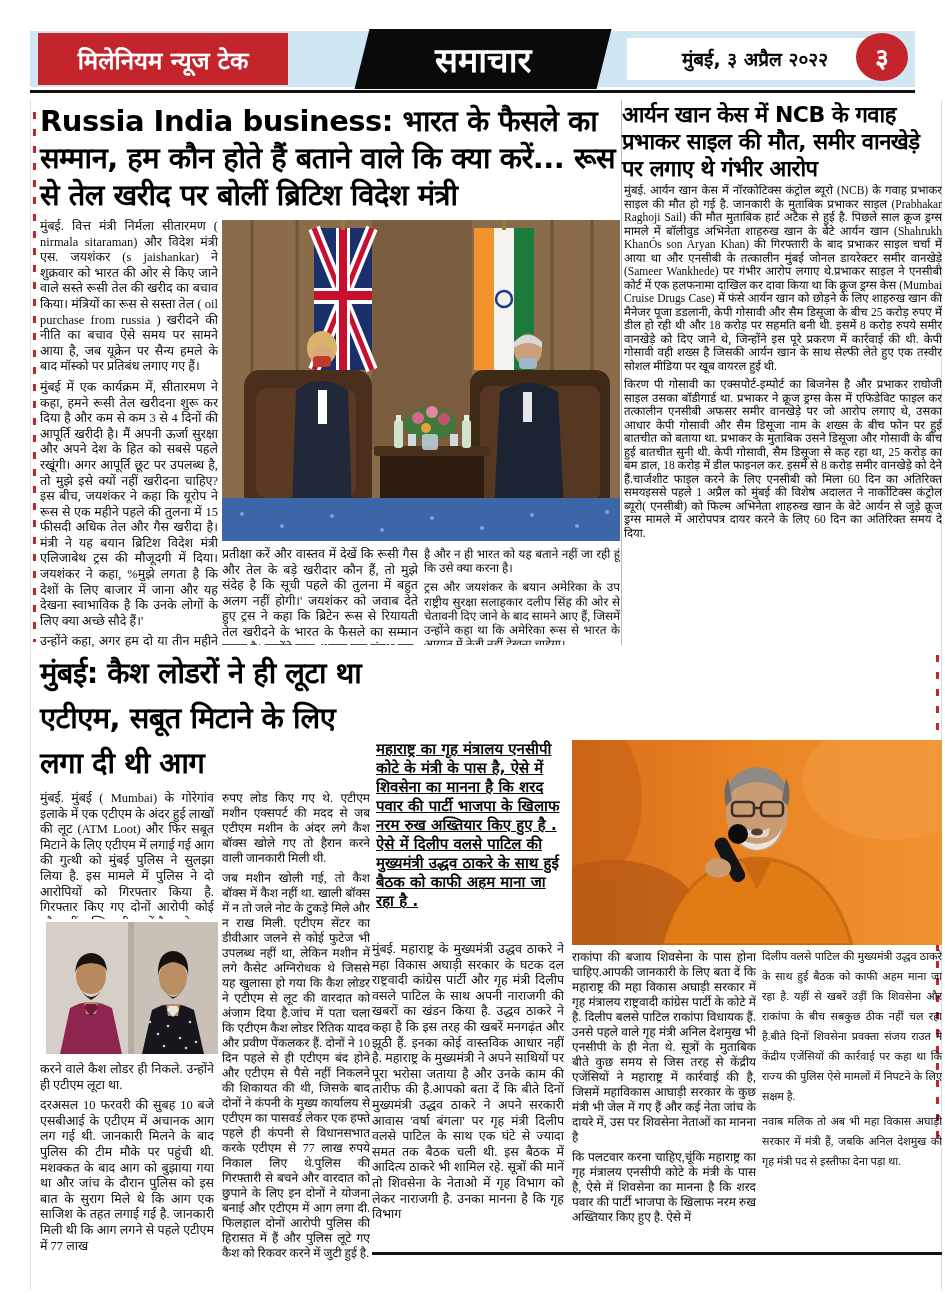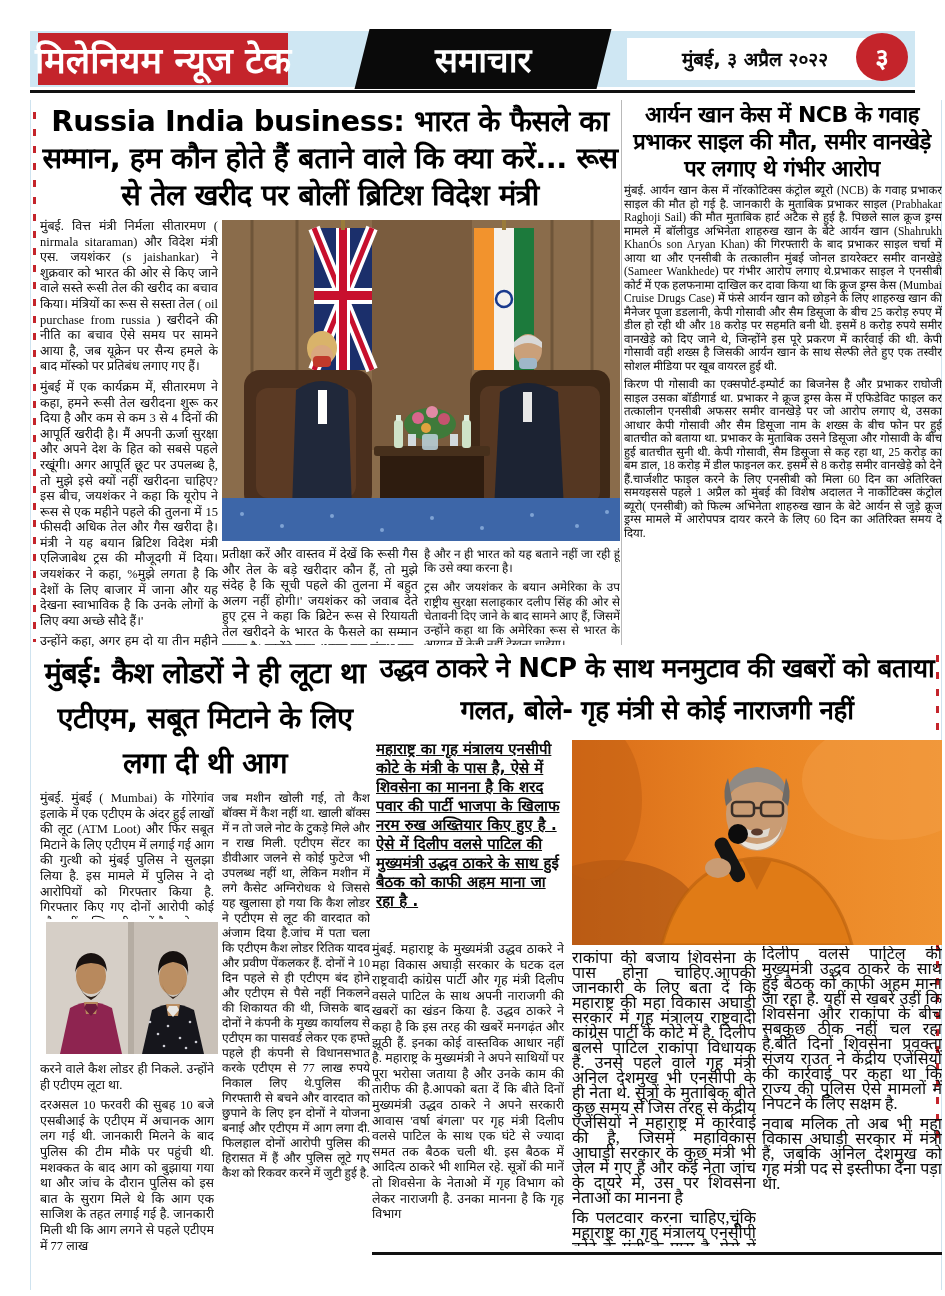--- a/index.html
+++ b/index.html
@@ -2,59 +2,59 @@
 <html><head>
 <meta charset="utf-8">
 <style>
   html,body{margin:0;padding:0;background:#9a9a9a;}
   .page{position:relative;width:945px;height:1296px;background:#ffffff;margin:0 auto;
         font-family:"Liberation Serif","DejaVu Serif",serif;color:#0a0a0a;overflow:hidden;}
   .abs{position:absolute;box-sizing:border-box;}
   
   .band{left:30px;top:31px;width:885px;height:56px;background:#cfe7f3;}
   .brandbox{left:38px;top:33px;width:250px;height:52px;background:#c4242b;display:flex;align-items:center;justify-content:center;}
-  .brandbox span{color:#fff;font-family:"DejaVu Sans",sans-serif;font-weight:bold;font-size:36px;white-space:nowrap;}
+  .brandbox span{color:#fff;font-family:"DejaVu Sans",sans-serif;font-weight:bold;font-size:24px;white-space:nowrap;}
   .sectionpara{left:362px;top:29px;width:242px;height:60px;background:#0a0a0a;transform:skewX(-14deg);display:flex;align-items:center;justify-content:center;}
   .sectionpara span{color:#fff;transform:skewX(14deg);font-family:"DejaVu Sans",sans-serif;font-weight:bold;font-size:34px;}
   .datebox{left:627px;top:38px;width:256px;height:42px;background:#ffffff;display:flex;align-items:center;justify-content:center;}
   .datebox span{font-family:"DejaVu Sans",sans-serif;font-weight:bold;font-size:19px;}
   .pageno{left:856px;top:33px;width:52px;height:48px;background:#c4242b;border-radius:50%;display:flex;align-items:center;justify-content:center;}
   .pageno span{color:#fff;font-family:"DejaVu Sans",sans-serif;font-weight:bold;font-size:26px;}
   .toprule{left:30px;top:90px;width:885px;height:3px;background:#111;}
   
   .vrule{left:621px;top:100px;width:1px;height:545px;background:#b9b9b9;}
   .leftedge{left:30px;top:100px;width:1px;height:1190px;background:#cfe3ef;}
   .rightedge{left:941px;top:100px;width:1px;height:1190px;background:#cfe3ef;}
   .reddash-l{left:33px;top:112px;width:3px;height:530px;
      background:repeating-linear-gradient(to bottom,#c4242b 0 7px,transparent 7px 17px);}
   .reddash-r{left:936px;top:655px;width:3px;height:485px;
      background:repeating-linear-gradient(to bottom,#c4242b 0 7px,transparent 7px 17px);}
   .botrule{left:372px;top:1252px;width:570px;height:3px;background:#111;}
   
-  .hl{font-family:"DejaVu Sans","Liberation Sans",sans-serif;font-weight:bold;text-align:center;color:#000;letter-spacing:-0.5px;}
+  .hl{font-family:"DejaVu Sans","Liberation Sans",sans-serif;font-weight:bold;text-align:left;color:#000;letter-spacing:-0.5px;}
   .hl-russia{left:40px;top:103px;width:580px;font-size:29px;line-height:37px;}
   .hl-aryan{left:622px;top:101px;width:320px;font-size:22px;line-height:27px;}
   .hl-atm{left:40px;top:651px;width:330px;font-size:29px;line-height:45px;}
   .hl-uddhav{left:372px;top:647px;width:570px;font-size:26px;line-height:42px;}
   
   .bt{font-size:12.5px;line-height:15.6px;text-align:justify;overflow:hidden;}
   .bt p{margin:0 0 5px 0;text-indent:0;}
   .bt-sm{font-size:11.5px;line-height:13.5px;}
   .c-russia1{left:40px;top:219px;width:178px;height:428px;font-family:Liberation Serif, serif;}
   .c-russia2{left:222px;top:547px;width:196px;height:98px;}
   .c-russia3{left:424px;top:547px;width:196px;height:98px;font-size:11.8px;line-height:14.2px;}
   .c-aryan{left:624px;top:184px;width:318px;height:458px;}
   .c-atm1a{left:40px;top:791px;width:174px;height:128px;}
   .c-atm1b{left:40px;top:1062px;width:174px;height:230px;}
   .c-atm2{left:222px;top:791px;width:148px;height:501px;font-size:12px;line-height:15px;}
   .lead{left:376px;top:740px;width:190px;height:200px;font-weight:bold;font-size:15px;line-height:19px;
         text-decoration:underline;font-family:"DejaVu Sans",sans-serif;overflow:hidden;}
   .c-ud1{left:372px;top:942px;width:192px;height:302px;}
-  .c-ud2{left:572px;top:950px;width:184px;height:296px;font-size:16px;line-height:15px;}
-  .c-ud3{left:762px;top:946px;width:180px;height:300px;font-size:16px;line-height:15px;}
+  .c-ud2{left:572px;top:950px;width:184px;height:296px;font-size:12px;line-height:15px;}
+  .c-ud3{left:762px;top:946px;width:180px;height:300px;font-size:11px;line-height:20px;}
   
   .ph{overflow:hidden;background:#777;}
   .ph-meet{left:222px;top:220px;width:398px;height:321px;}
   .ph-men{left:46px;top:922px;width:172px;height:132px;}
   .ph-ud{left:572px;top:740px;width:370px;height:205px;}
   svg{display:block;}
 </style>
 </head>
 <body>
 
@@ -224,24 +224,24 @@
         </g>
       </g>
     </svg>
   </div>
 
   <div class="abs bt c-atm1b">
     <p>करने वाले कैश लोडर ही निकले. उन्होंने ही एटीएम लूटा था.</p>
     <p>दरअसल 10 फरवरी की सुबह 10 बजे एसबीआई के एटीएम में अचानक आग लग गई थी. जानकारी मिलने के बाद पुलिस की टीम मौके पर पहुंची थी. मशक्कत के बाद आग को बुझाया गया था और जांच के दौरान पुलिस को इस बात के सुराग मिले थे कि आग एक साजिश के तहत लगाई गई है. जानकारी मिली थी कि आग लगने से पहले एटीएम में 77 लाख</p>
   </div>
   <div class="abs bt c-atm2">
+    <p>रुपए लोड किए गए थे. एटीएम मशीन एक्सपर्ट की मदद से जब एटीएम मशीन के अंदर लगे कैश बॉक्स खोले गए तो हैरान करने वाली जानकारी मिली थी.</p>
     <p>जब मशीन खोली गई, तो कैश बॉक्स में कैश नहीं था. खाली बॉक्स में न तो जले नोट के टुकड़े मिले और न राख मिली. एटीएम सेंटर का डीवीआर जलने से कोई फुटेज भी उपलब्ध नहीं था, लेकिन मशीन में लगे कैसेट अग्निरोधक थे जिससे यह खुलासा हो गया कि कैश लोडर ने एटीएम से लूट की वारदात को अंजाम दिया है.जांच में पता चला कि एटीएम कैश लोडर रितिक यादव और प्रवीण पेंकलकर हैं. दोनों ने 10 दिन पहले से ही एटीएम बंद होने और एटीएम से पैसे नहीं निकलने की शिकायत की थी, जिसके बाद दोनों ने कंपनी के मुख्य कार्यालय से एटीएम का पासवर्ड लेकर एक हफ्ते पहले ही कंपनी से विधानसभात करके एटीएम से 77 लाख रुपये निकाल लिए थे.पुलिस की गिरफ्तारी से बचने और वारदात को छुपाने के लिए इन दोनों ने योजना बनाई और एटीएम में आग लगा दी. फिलहाल दोनों आरोपी पुलिस की हिरासत में हैं और पुलिस लूटे गए कैश को रिकवर करने में जुटी हुई है.</p>
   </div>
 
-  <div class="abs hl hl-uddhav">उद्धव ठाकरे ने NCP के साथ मनमुटाव की खबरों को बताया गलत, बोले- गृह मंत्री से कोई नाराजगी नहीं</div>
   <div class="abs lead">महाराष्ट्र का गृह मंत्रालय एनसीपी कोटे के मंत्री के पास है, ऐसे में शिवसेना का मानना है कि शरद पवार की पार्टी भाजपा के खिलाफ नरम रुख अख्तियार किए हुए है . ऐसे में दिलीप वलसे पाटिल की मुख्यमंत्री उद्धव ठाकरे के साथ हुई बैठक को काफी अहम माना जा रहा है .</div>
 
   <div class="abs ph ph-ud">
     <svg width="370" height="205" viewBox="0 0 370 205" xmlns="http://www.w3.org/2000/svg">
       <defs>
         <linearGradient id="udbg" x1="0" y1="0" x2="1" y2="0">
           <stop offset="0" stop-color="#d96c18"></stop>
             <stop offset="0.5" stop-color="#ea8524"></stop>
             <stop offset="1" stop-color="#ef9230"></stop>
         </linearGradient>

